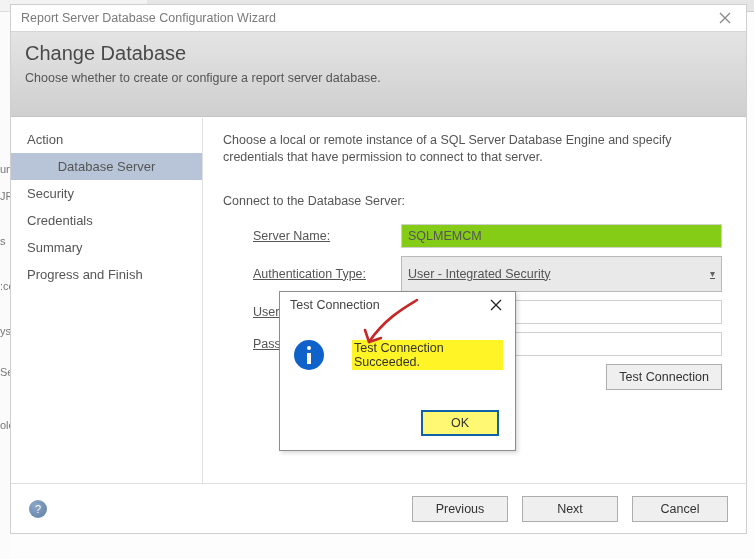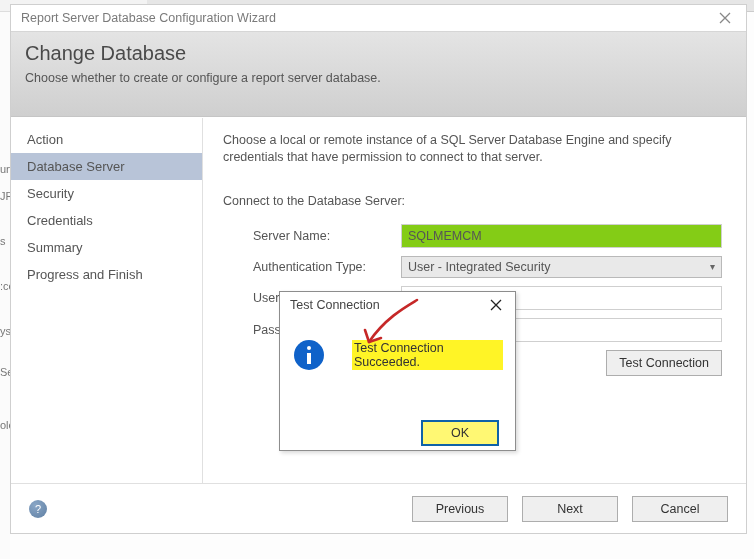--- a/index.html
+++ b/index.html
@@ -72,48 +72,50 @@
 
   .sidebar {
     width: 192px; border-right: 1px solid #e0e0e0;
     padding: 8px 0;
   }
   .sidebar .item {
     padding: 6px 16px; color: #555; font-size: 13px;
   }
   .sidebar .item.active {
     background: #b8c4d8;
+    text-align: center;
   }
 
   .content {
     flex: 1; padding: 10px 24px 0 20px;
     position: relative;
     color: #555;
   }
   .content p.instr { margin: 4px 0 28px 0; line-height: 1.35; }
   .content p.sub { margin: 0 0 16px 0; }
 
   .form-row {
     display: flex; align-items: center;
     margin-bottom: 8px;
+    text-decoration: underline;
   }
   .form-row .lbl {
     width: 178px; padding-left: 30px; font-size: 12.5px;
   }
   .form-row .fld {
     flex: 1;
   }
   .text-input {
     width: 100%; height: 24px;
     border: 1px solid #cfcfcf; background: #84cc16;
     padding: 2px 6px; font: inherit; color: #555;
   }
   .text-input.ro { background: #fff; color: #555; }
   .combo {
-    width: 100%; height: 22px;
+    width: 100%; height: 36px;
     border: 1px solid #b9b9b9; background: #e9e9e9;
     padding: 2px 6px; font: inherit; color: #555;
     display: flex; align-items: center; justify-content: space-between;
   }
   .combo .chev { font-size: 10px; color: #666; }
 
   .btn {
     height: 26px; min-width: 100px;
     border: 1px solid #adadad; background: #efefef;
     font: inherit; color: #333;
@@ -174,21 +176,21 @@
     width: 4px; height: 4px; background: #fff; border-radius: 50%;
   }
   .info-icon::after {
     content: ""; position: absolute; left: 13px; top: 13px;
     width: 4px; height: 11px; background: #fff;
   }
   .modal .msg {
     font-size: 12.5px; color: #333;
   }
   .modal .m-footer {
-    position: absolute; left: 0; right: 0; bottom: 4px;
+    position: absolute; left: 0; right: 0; bottom: 14px;
     display: flex; justify-content: flex-end; padding: 0 16px;
   }
   .modal .ok-btn {
     min-width: 78px; border: 2px solid #0f62a8;
     background: #efefef;
   }
 
   
   .hl {
     position: absolute; background: rgba(255,242,0,0.85);

